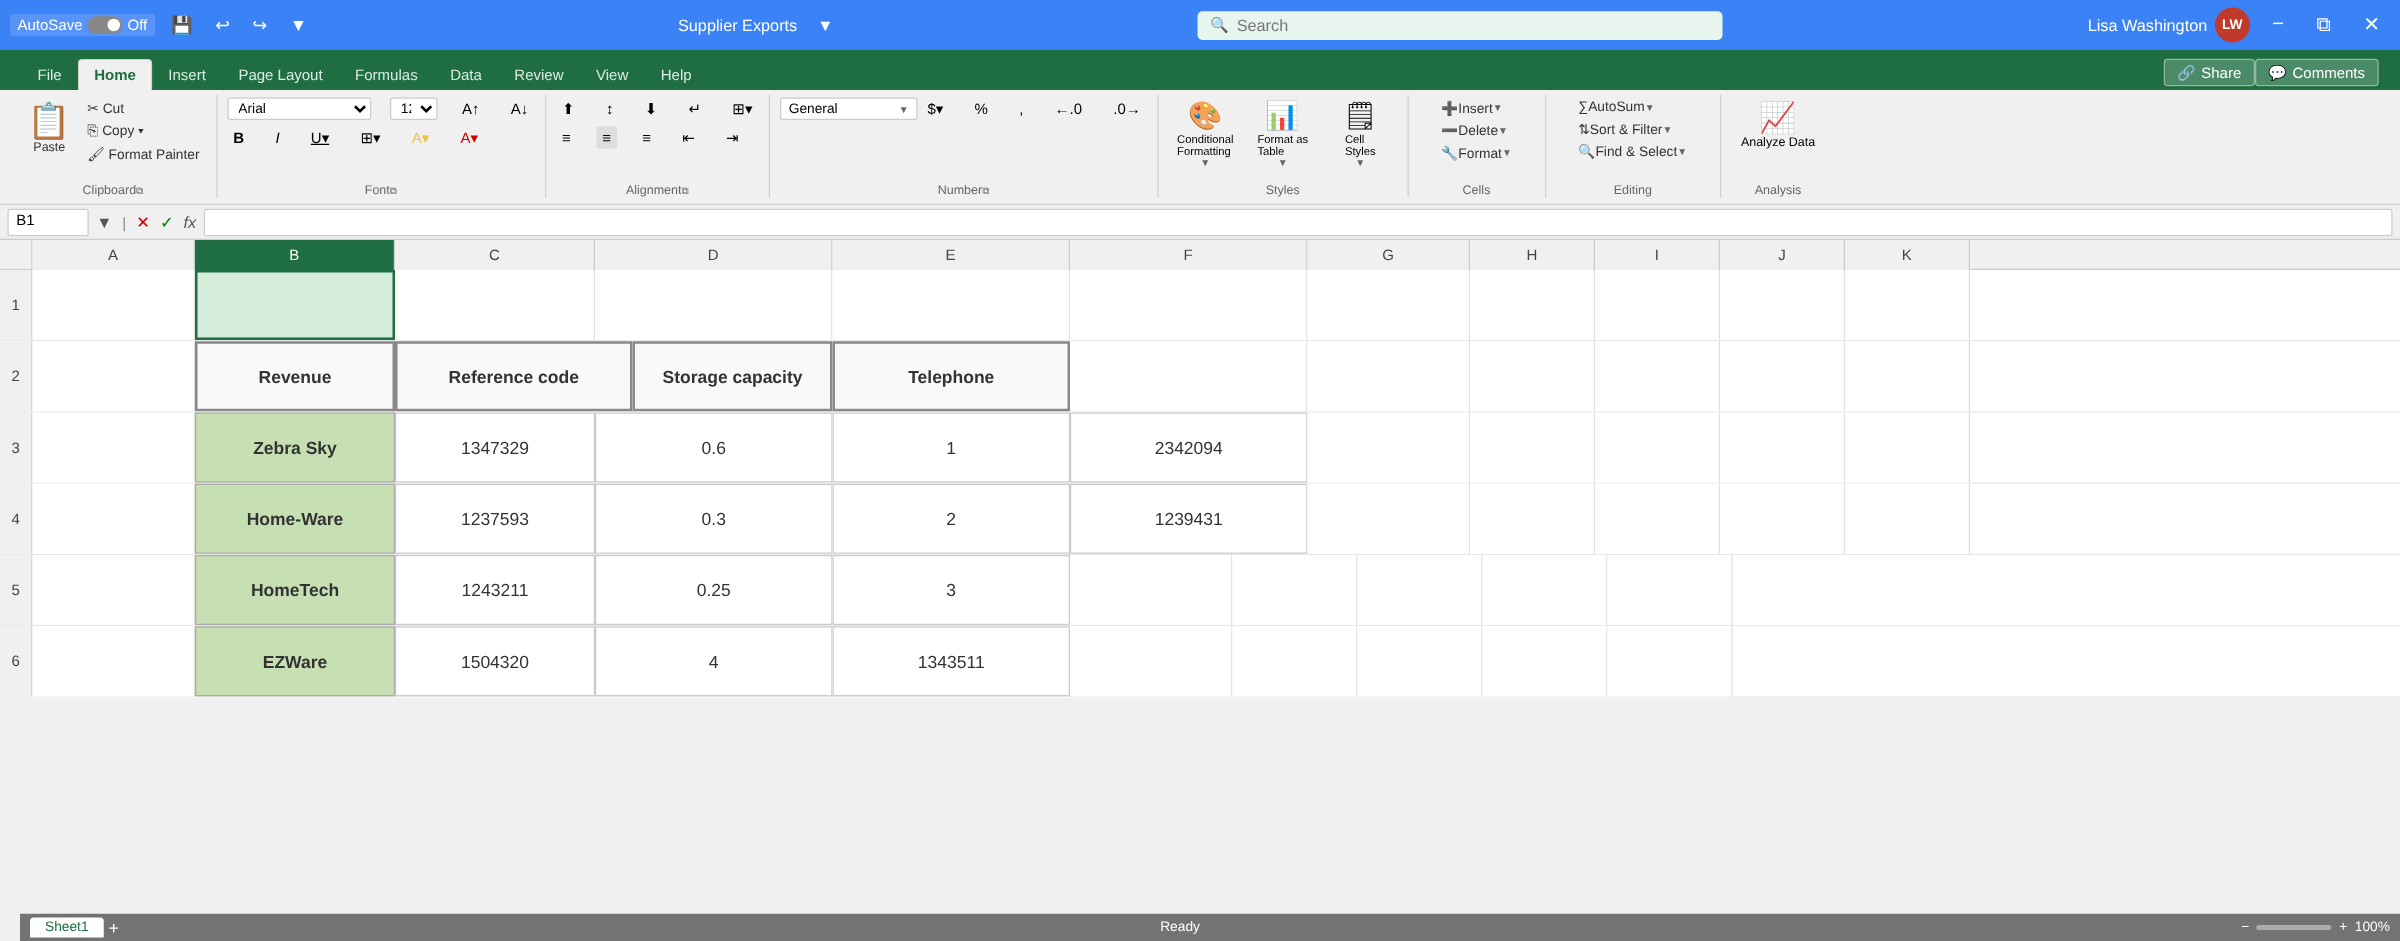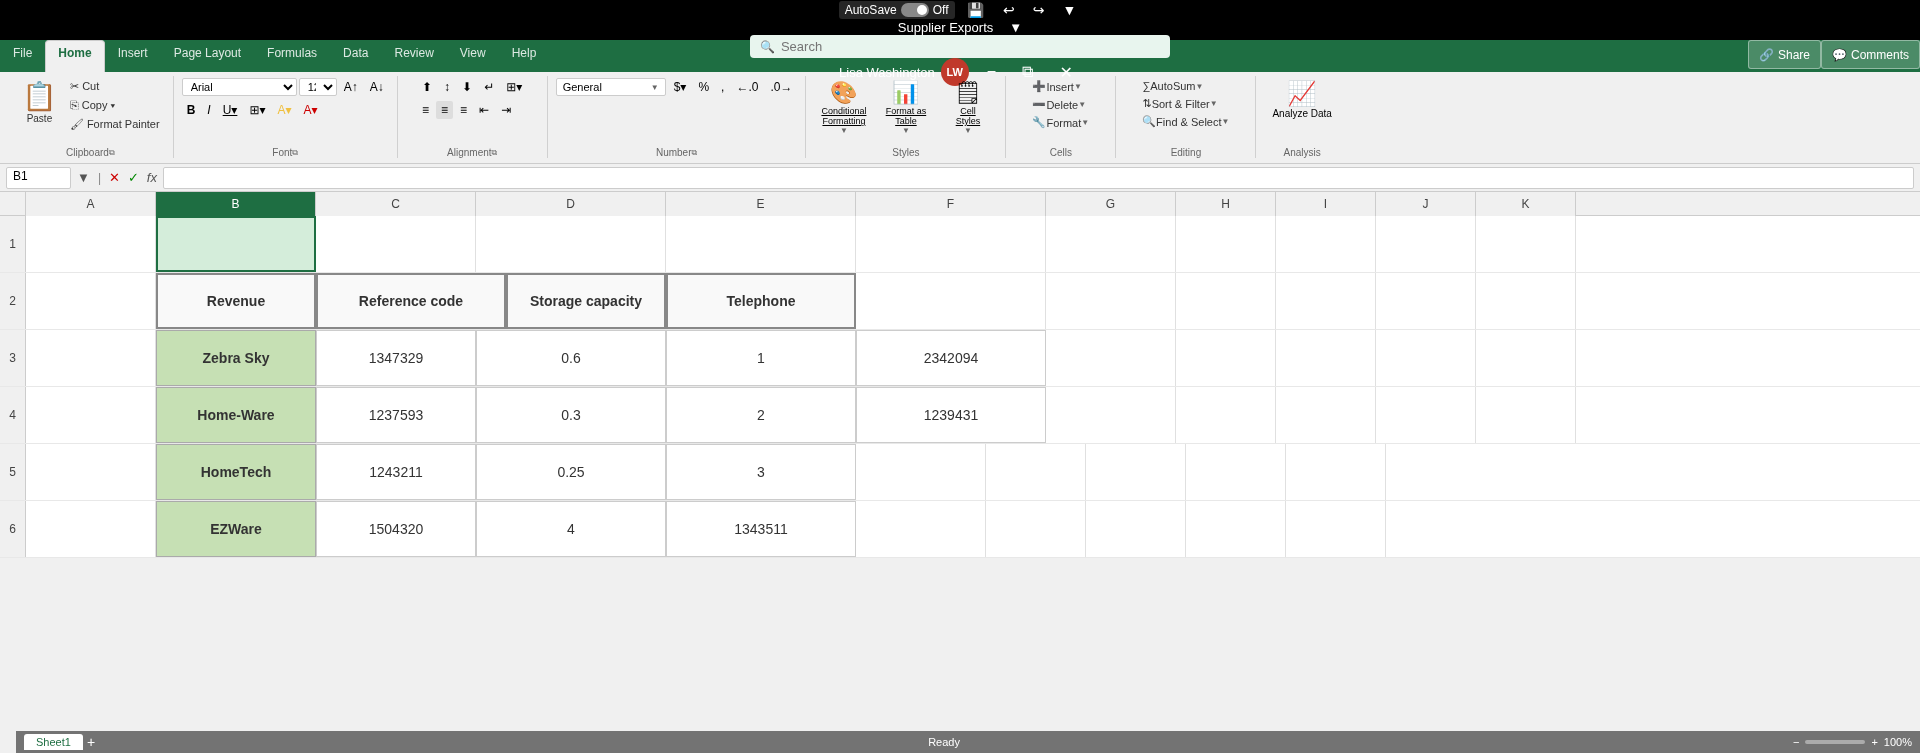--- a/index.html
+++ b/index.html
@@ -8,28 +8,27 @@
       font-size: 12px;
       background: #f0f0f0;
       width: 1920px;
       height: 753px;
       overflow: hidden;
       user-select: none;
     }
 
     
     #title-bar {
-      background: #000000;
+      background: #3b82f6;
       color: white;
       height: 40px;
       display: flex;
       align-items: center;
       padding: 0 8px;
       justify-content: space-between;
-      flex-direction: column;
     }
     #title-bar-left {
       display: flex;
       align-items: center;
       gap: 8px;
     }
     .autosave-toggle {
       display: flex;
       align-items: center;
       gap: 4px;
@@ -111,21 +110,22 @@
       padding: 2px 8px;
       cursor: pointer;
       border-radius: 2px;
       color: white;
     }
 
     
     #ribbon-tabs {
       background: #1e6e42;
       display: flex;
-      padding: 0 0;
+      align-items: flex-end;
+      padding: 0 17px;
       height: 32px;
     }
     .ribbon-tab {
       padding: 5px 12px;
       font-size: 12px;
       color: rgba(255,255,255,0.85);
       cursor: pointer;
       border-radius: 4px 4px 0 0;
       border: 1px solid transparent;
       border-bottom: none;
@@ -228,21 +228,21 @@
       cursor: pointer;
       font-size: 10px;
       color: #333;
     }
     .paste-icon { font-size: 28px; }
 
     
     .font-row {
       display: flex;
       align-items: flex-start;
-      gap: 2px;
+      gap: 15px;
       margin-bottom: 2px;
     }
     .font-select {
       font-size: 11px;
       border: 1px solid #ccc;
       border-radius: 2px;
       padding: 1px 4px;
       width: 115px;
       background: white;
       cursor: pointer;
@@ -437,21 +437,21 @@
     .cond-fmt-btn {
       display: flex;
       flex-direction: column;
       align-items: center;
       width: 58px;
       cursor: pointer;
       padding: 2px 4px;
       border-radius: 3px;
     }
     .cond-fmt-btn .icon { font-size: 22px; }
-    .cond-fmt-btn .label { font-size: 9px; text-align: center; text-decoration: underline; }
+    .cond-fmt-btn .label { font-size: 9px; text-align: left; }
 
     .cells-group-inner {
       display: flex;
       flex-direction: column;
       gap: 1px;
     }
 
     .editing-group-inner {
       display: flex;
       flex-direction: column;

